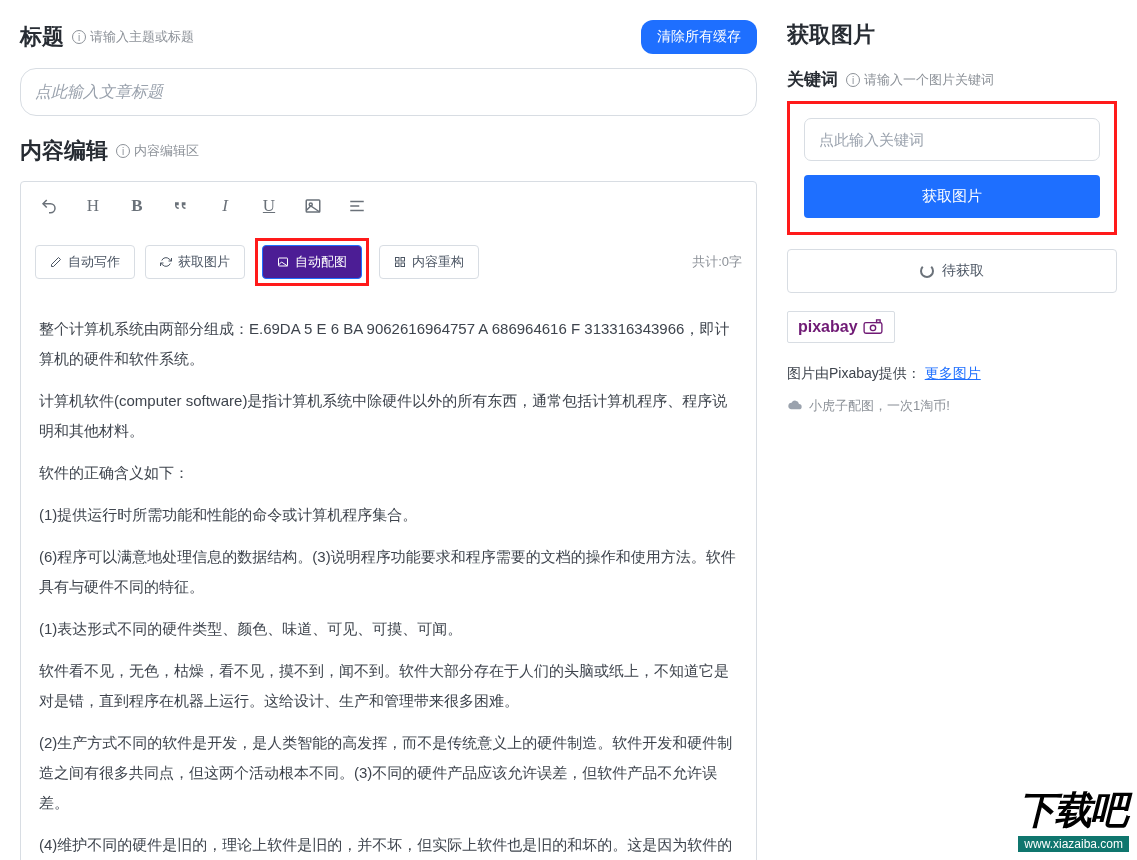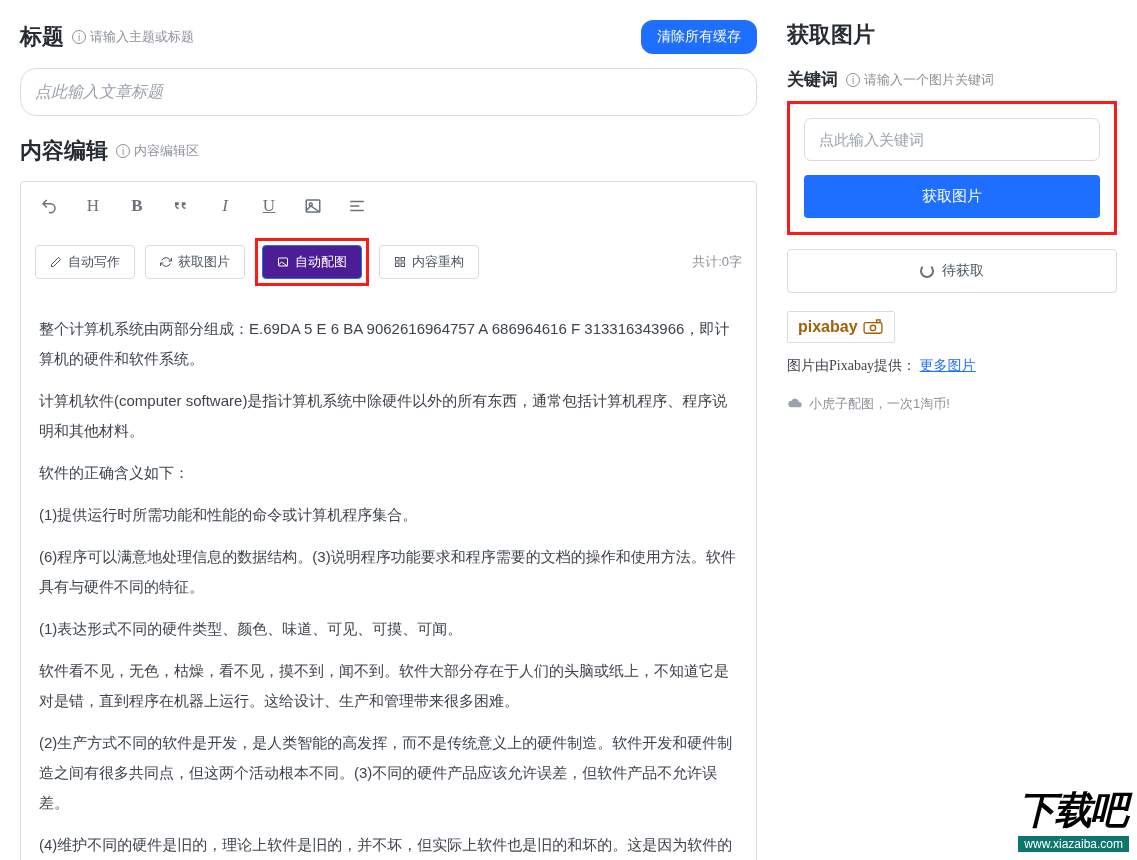--- a/index.html
+++ b/index.html
@@ -36,23 +36,23 @@
 .content-area p { margin-bottom: 12px; }
 
 .sidebar .section-header { margin-bottom: 18px; }
 .keyword-block { border: 3px solid #ff1a1a; padding: 14px; margin-bottom: 14px; }
 .keyword-input { width: 100%; border: 1px solid #d8dde3; border-radius: 7px; padding: 12px 14px; font-size: 15px; margin-bottom: 14px; }
 .keyword-input::placeholder { color: #9aa2ad; }
 
 .pending-btn { width: 100%; border: 1px solid #d8dde3; background: #fff; color: #4b5563; border-radius: 4px; padding: 12px; font-size: 14px; display: flex; align-items: center; justify-content: center; gap: 8px; cursor: pointer; margin-bottom: 18px; }
 .spinner-icon { width: 14px; height: 14px; border: 2px solid #6a7179; border-top-color: transparent; border-radius: 50%; display: inline-block; }
 
-.pixabay-badge { border: 1px solid #d8dde3; display: inline-flex; align-items: center; padding: 6px 10px; font-size: 16px; font-weight: 600; color: #a16207; border-radius: 2px; margin-bottom: 14px; }
-
-.provider-line { font-size: 14px; color: #3e444d; margin-bottom: 20px; font-family: Liberation Serif, serif; }
+.pixabay-badge { border: 1px solid #d8dde3; display: inline-flex; align-items: center; padding: 6px 10px; font-size: 16px; font-weight: 600; color: #701a75; border-radius: 2px; margin-bottom: 22px; }
+
+.provider-line { font-size: 14px; color: #3e444d; margin-bottom: 14px; }
 .provider-line a { color: #1e6fff; text-decoration: underline; cursor: pointer; }
 
 .footer-note { font-size: 13px; color: #8c9198; display: flex; align-items: center; gap: 6px; }
 .cloud-icon { color: #9aa2ad; }
 
 .watermark { position: absolute; right: 8px; bottom: 8px; color: #000; }
 .watermark .big { font-size: 38px; font-weight: 900; font-style: italic; text-shadow: 2px 0 0 #fff, -2px 0 0 #fff, 0 2px 0 #fff, 0 -2px 0 #fff; letter-spacing: -2px; }
 .watermark .url { background: #0f766e; color: #fff; font-size: 12px; padding: 1px 6px; display: block; text-align: right; }
 </style>
 </head>

